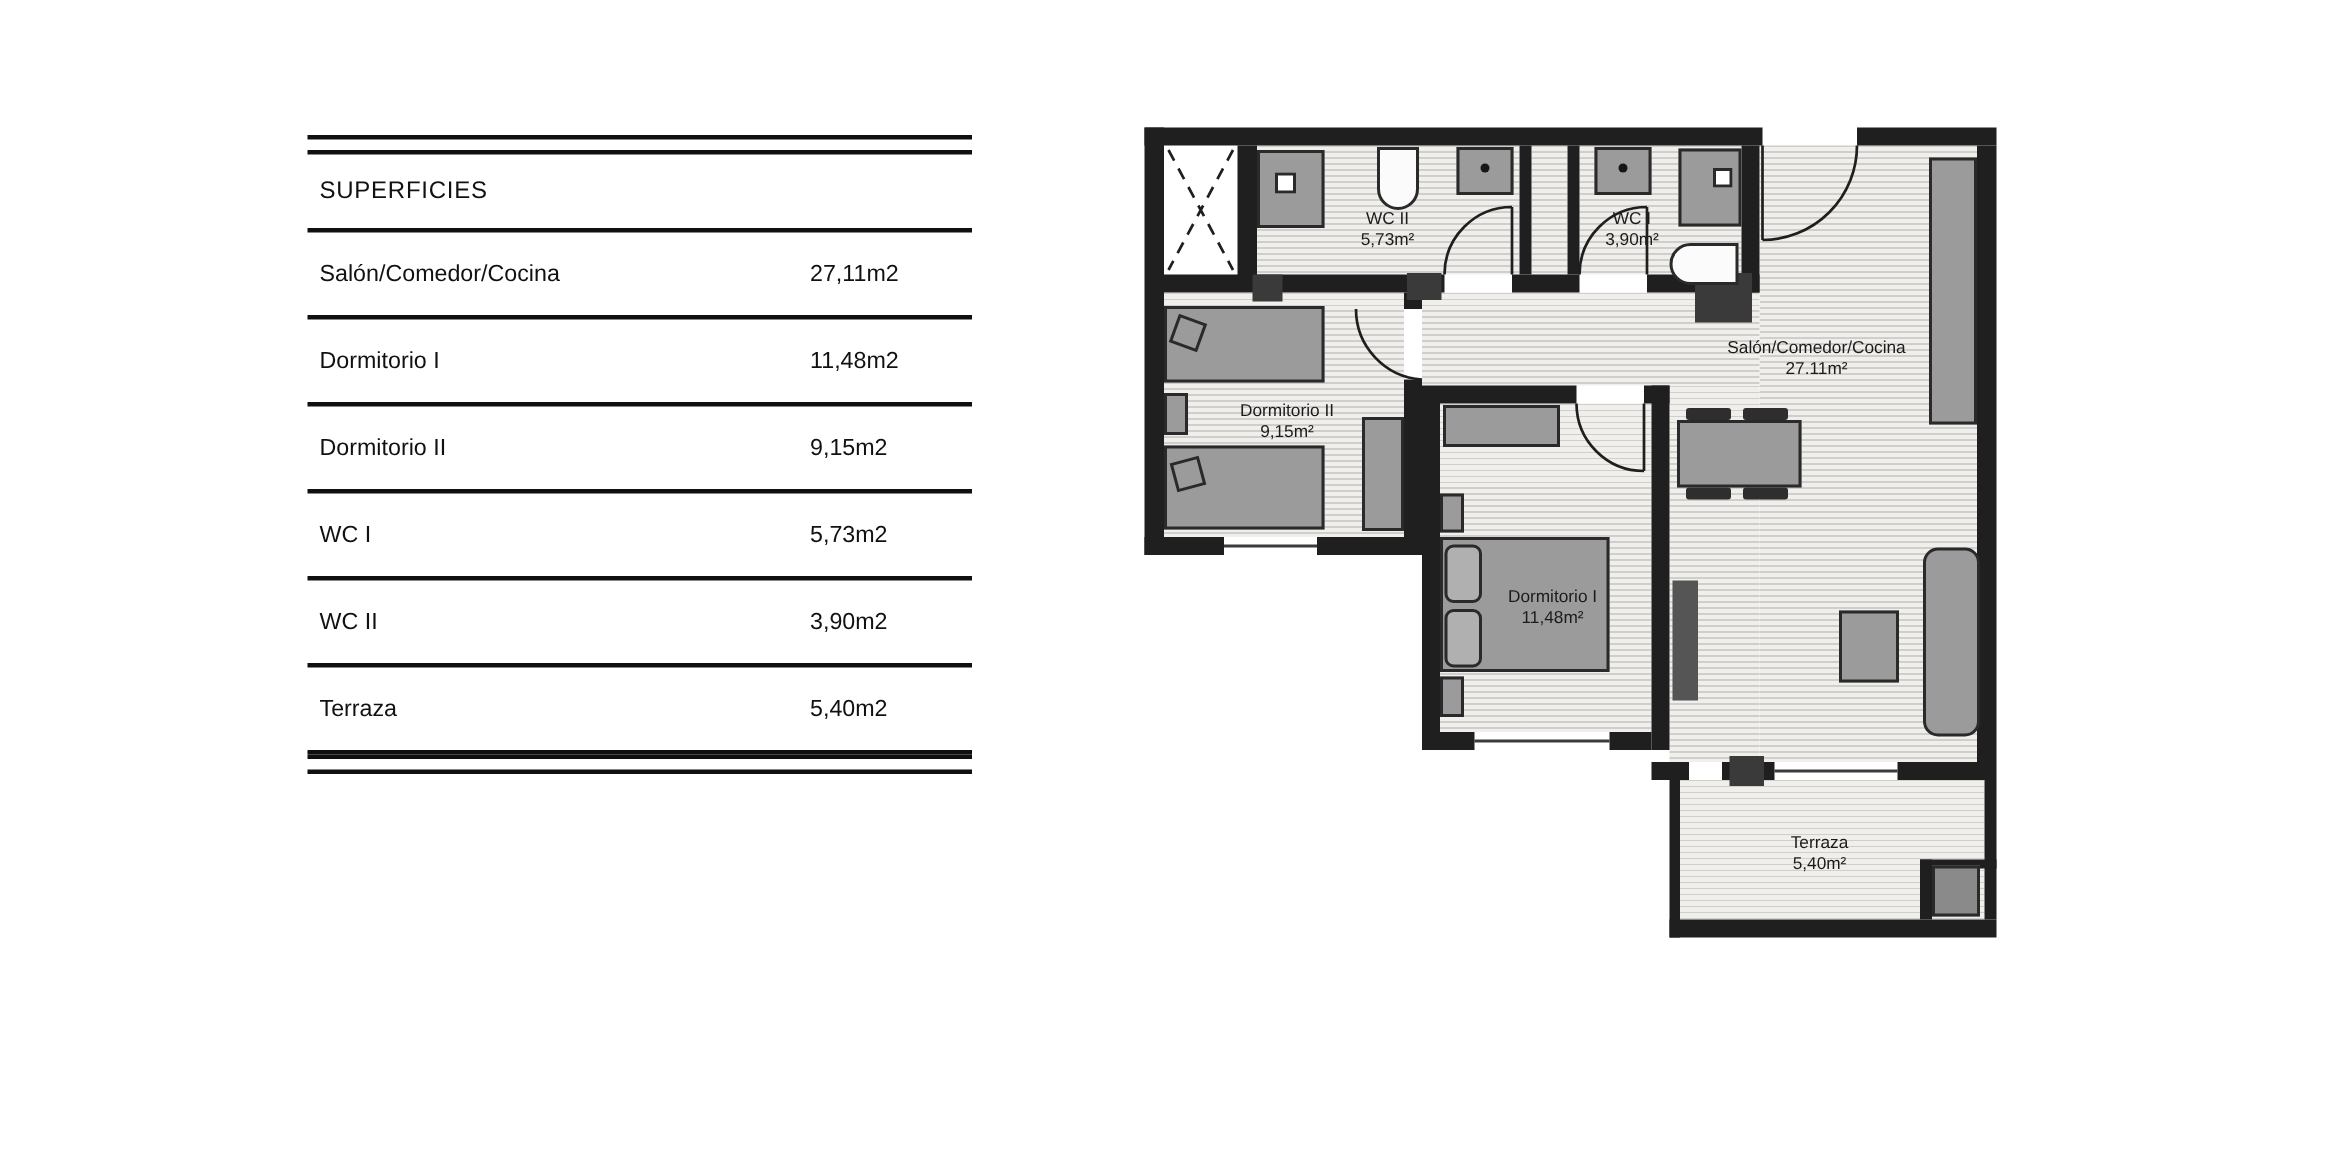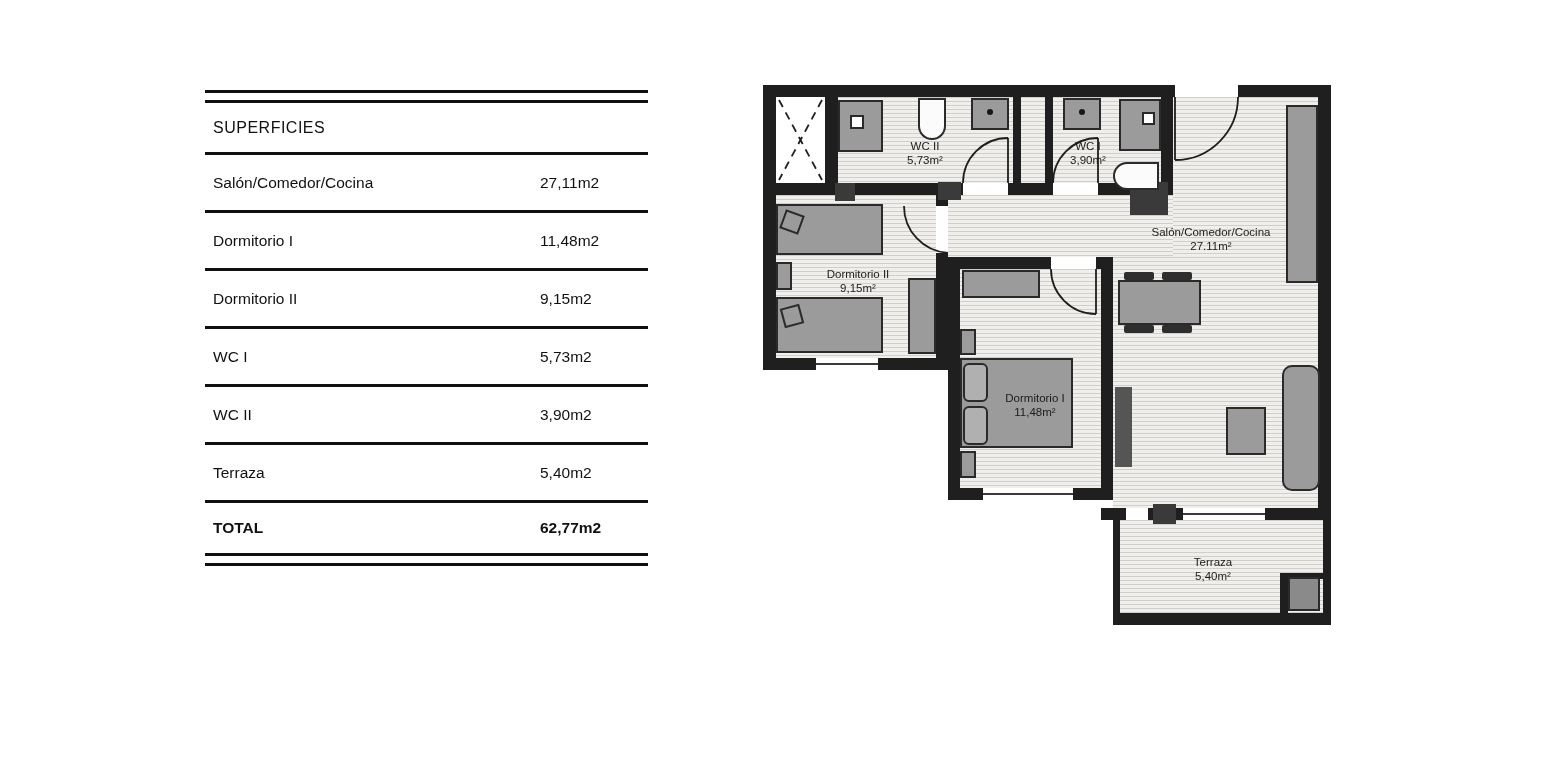--- a/index.html
+++ b/index.html
@@ -65,24 +65,20 @@
       <span class="lbl">WC I</span>
       <span class="val">5,73m2</span>
     </div>
     <div class="trow">
       <span class="lbl">WC II</span>
       <span class="val">3,90m2</span>
     </div>
     <div class="trow">
       <span class="lbl">Terraza</span>
       <span class="val">5,40m2</span>
-    </div>
-    <div class="trow total">
-      <span class="lbl">TOTAL</span>
-      <span class="val">62,77m2</span>
     </div>
     <div class="dline"></div>
   </div>
 
   <div class="plan">
 
     <div class="shaft" style="left:18px;top:12px;width:49px;height:86px"></div>
     <div class="hatch" style="left:80px;top:12px;width:175px;height:86px"></div>
     <div class="hatch" style="left:263px;top:12px;width:24px;height:86px"></div>
     <div class="hatch" style="left:295px;top:12px;width:108px;height:86px"></div>

